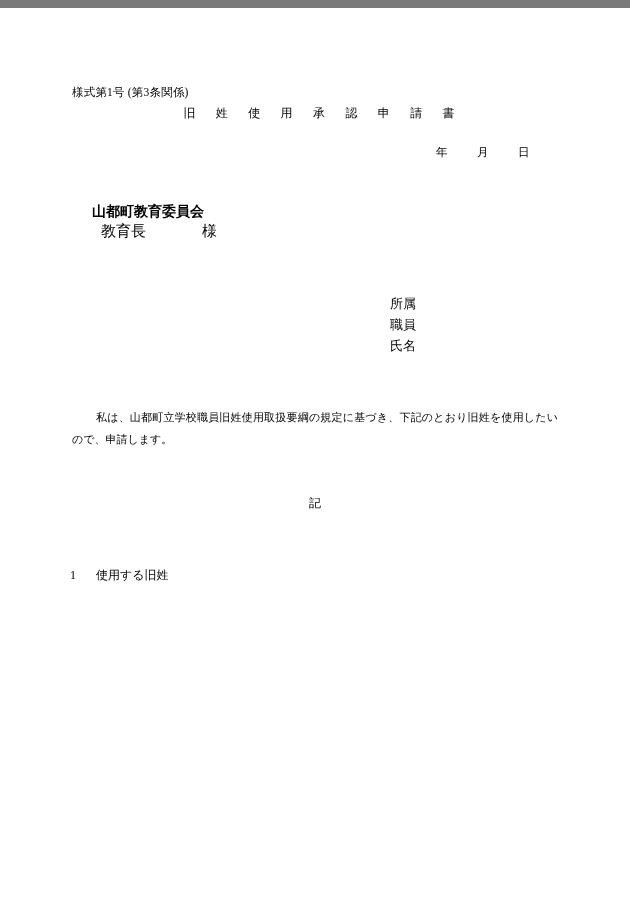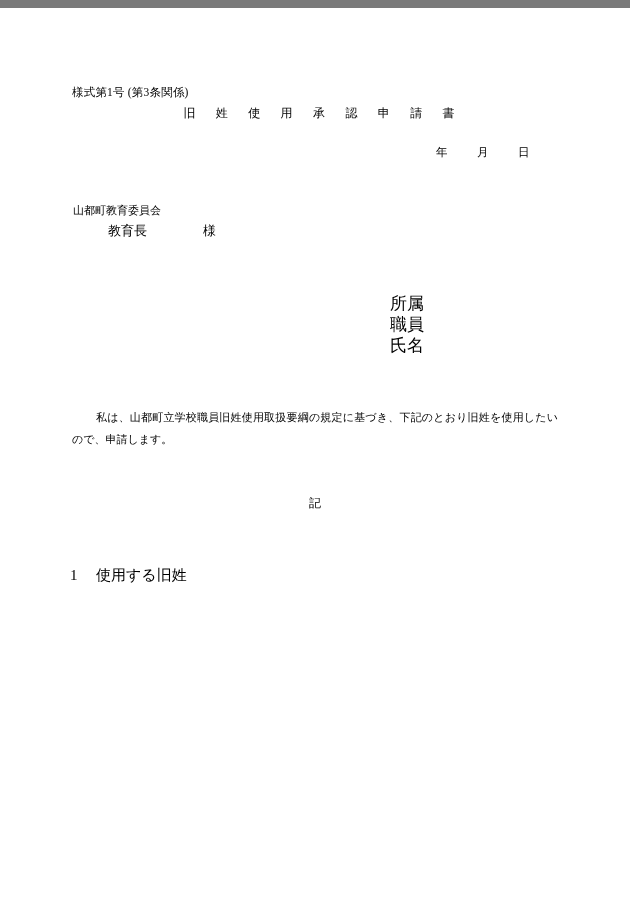--- a/index.html
+++ b/index.html
@@ -59,43 +59,44 @@
   .date-line .slot {
     position: absolute;
   }
   .date-year { left: 436px; }
   .date-month { left: 477px; }
   .date-day { left: 518px; }
 
   
   .addressee-1 {
     position: absolute;
-    left: 73px;
+    left: 92px;
     top: 195px;
-    font-size: 11px;
+    font-size: 14px;
     white-space: nowrap;
+    font-weight: bold;
   }
   .addressee-2 {
     position: absolute;
-    left: 108px;
+    left: 101px;
     top: 214px;
-    font-size: 13px;
+    font-size: 15px;
     white-space: nowrap;
   }
   .addressee-2 .honorific {
     display: inline-block;
     margin-left: 56px;
   }
 
   
   .applicant {
     position: absolute;
     left: 390px;
     top: 285px;
-    font-size: 17px;
+    font-size: 13px;
     line-height: 21px;
   }
   .applicant div {
     white-space: nowrap;
   }
 
   
   .body-para {
     position: absolute;
     left: 72px;
@@ -115,21 +116,21 @@
     width: 630px;
     text-align: center;
     font-size: 12px;
   }
 
   
   .items {
     position: absolute;
     left: 70px;
     top: 558px;
-    font-size: 15px;
+    font-size: 12px;
     line-height: 19px;
   }
   .item {
     white-space: nowrap;
   }
   .item .num {
     display: inline-block;
     width: 26px;
   }
 </style>

